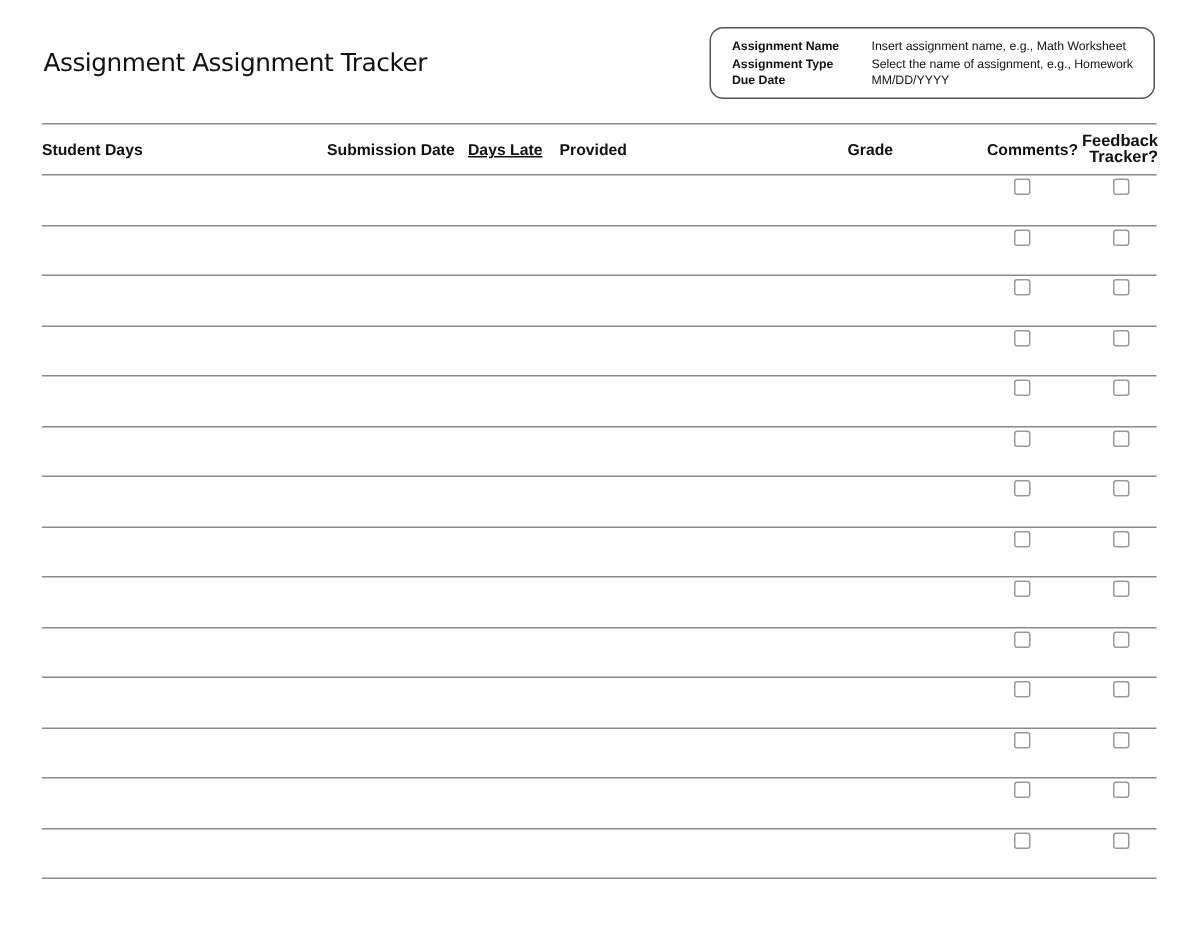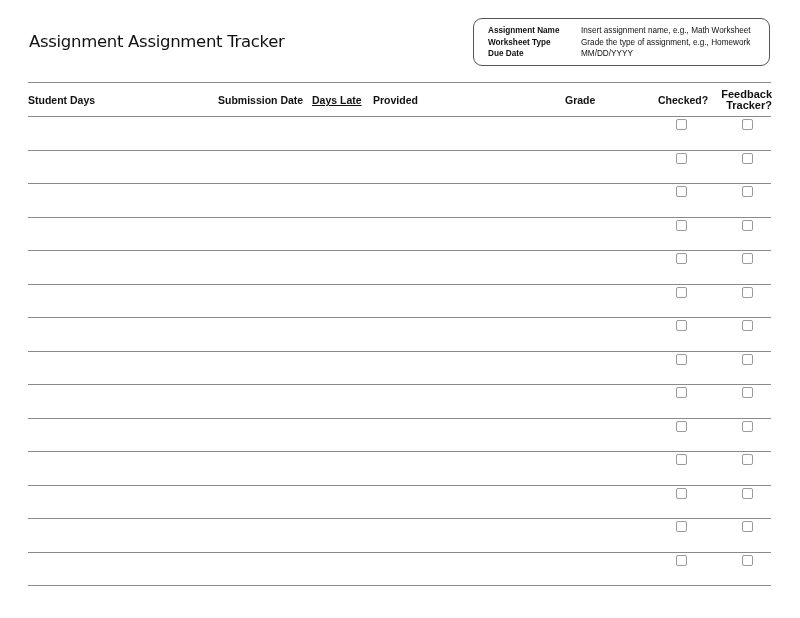--- a/index.html
+++ b/index.html
@@ -20,38 +20,38 @@
 <body>
 
 <div class="title">Assignment Assignment Tracker</div>
 
 <div class="infobox">
   <div class="info-row" style="top:7px;">
     <span class="info-label">Assignment Name</span>
     <span class="info-value">Insert assignment name, e.g., Math Worksheet</span>
   </div>
   <div class="info-row" style="top:18.5px;">
-    <span class="info-label">Worksheet Type</span>
-    <span class="info-value">Grade the type of assignment, e.g., Homework</span>
+    <span class="info-label">Assignment Type</span>
+    <span class="info-value">Select the name of assignment, e.g., Homework</span>
   </div>
   <div class="info-row" style="top:30px;">
     <span class="info-label">Due Date</span>
     <span class="info-value">MM/DD/YYYY</span>
   </div>
 </div>
 
 <div class="hline" style="top:82px;"></div>
 
 <div>
   <div class="hdr" style="left:28px; top:94px;">Student Days</div>
   <div class="hdr" style="left:218px; top:94px;">Submission Date</div>
   <div class="hdr" style="left:312px; top:94px;text-decoration:underline;">Days Late</div>
   <div class="hdr" style="left:373px; top:94px;">Provided</div>
   <div class="hdr" style="left:565px; top:94px;">Grade</div>
-  <div class="hdr" style="left:658px; top:94px;">Checked?</div>
+  <div class="hdr" style="left:658px; top:94px;">Comments?</div>
   <div class="hdr2" style="left:716px; top:89px; width:56px;">
     <div>Feedback</div>
     <div>Tracker?</div>
   </div>
 </div>
 
 <div class="hline" style="top:116px;"></div>
 
 <div id="rows">
     <div class="row" style="top: 116px;">

